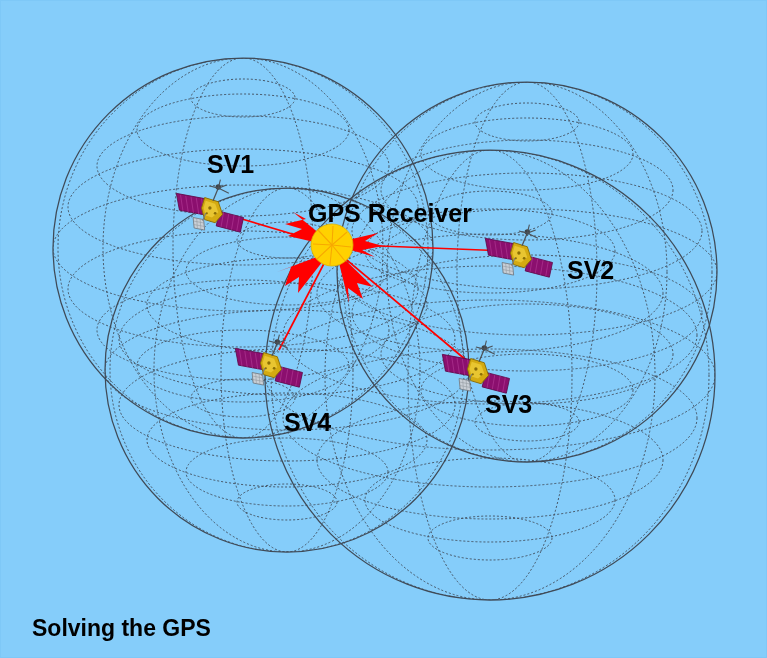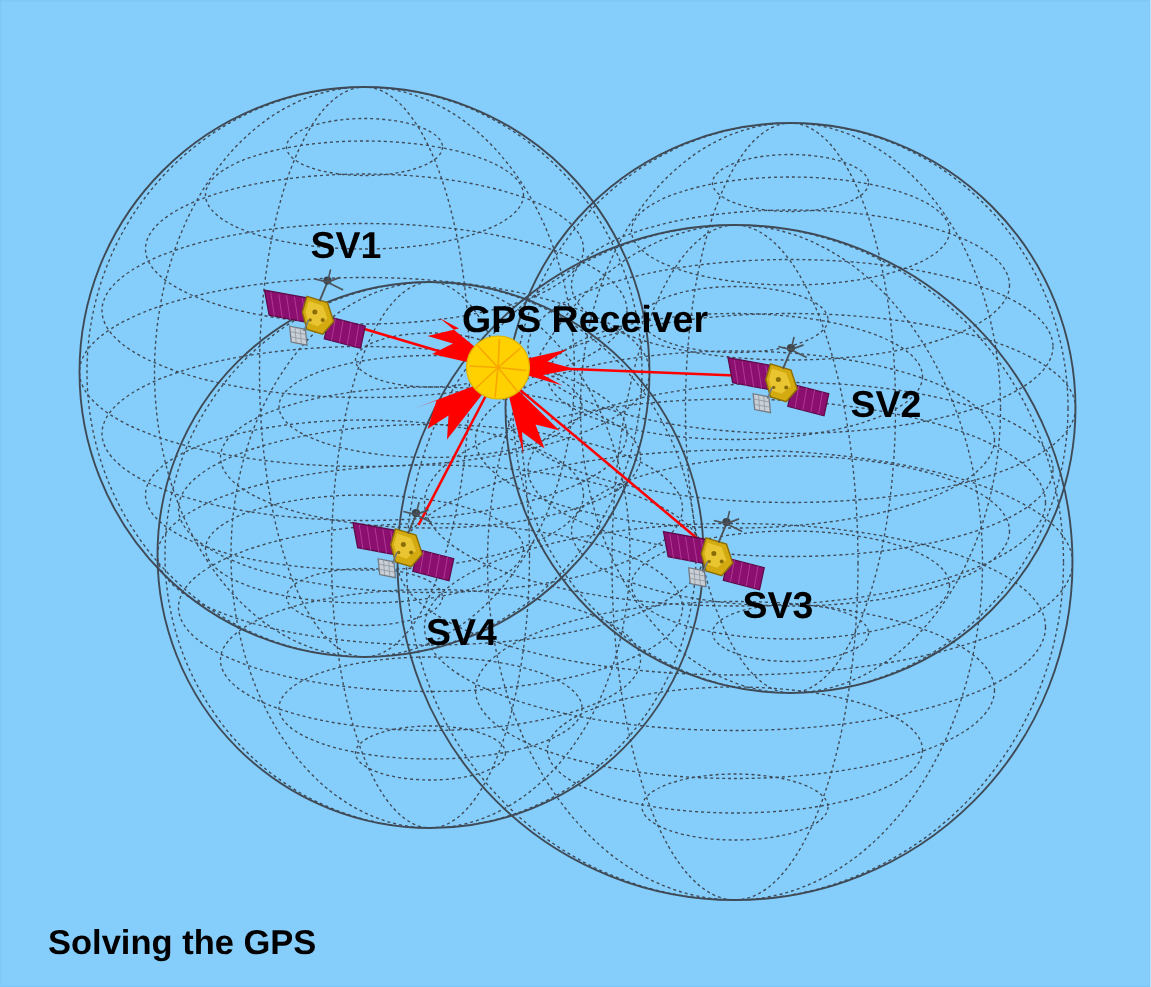--- a/index.html
+++ b/index.html
@@ -220,21 +220,21 @@
     </g>
     <g>
       <use href="#satGlyph" transform="translate(271,362) scale(1.05)"></use>
     </g>
   </svg>
 
   <div class="lbl lbl-sat" style="left:207px; top:150px;">SV1</div>
 
   <div class="lbl lbl-sat" style="left:567px; top:222px;margin-top:34px;">SV2</div>
 
-  <div class="lbl lbl-sat" style="left:495px; top:390px;">SV3</div>
+  <div class="lbl lbl-sat" style="left:485px; top:390px;">SV3</div>
 
   <div class="lbl lbl-sat" style="left:284px; top:408px;">SV4</div>
 
   <div class="lbl lbl-rx" style="left:308px; top:199px;">GPS Receiver</div>
 
   <div class="caption">
     <div>Solving the GPS</div>
     
   </div>
 

